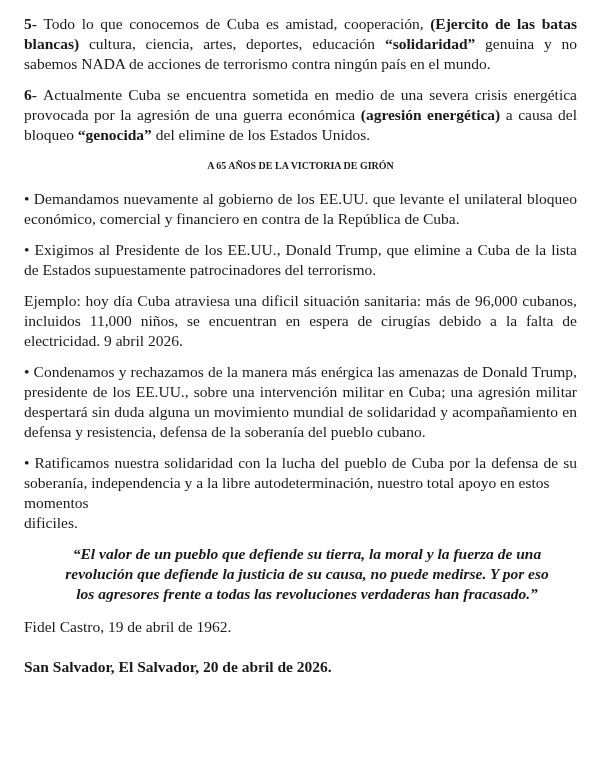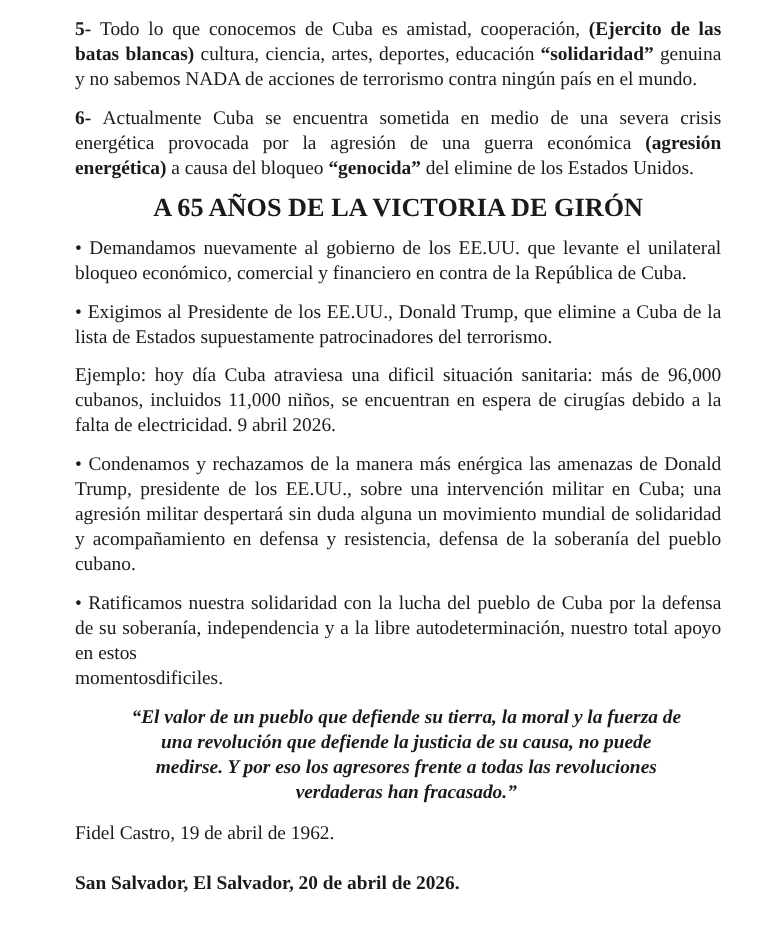--- a/index.html
+++ b/index.html
@@ -10,43 +10,45 @@
   .page {
     position: relative;
     width: 611px;
     height: 759px;
     background: #ffffff;
     color: #1a1a1a;
     font-family: "Liberation Serif", "DejaVu Serif", serif;
     font-size: 15.5px;
     line-height: 20px;
     box-sizing: border-box;
-    padding: 14px 34px 0 60px;
+    padding: 14px 34px 0 24px;
     overflow: hidden;
   }
   .para {
     margin: 0 0 11px 0;
     text-align: justify;
   }
   .para.tight {
     margin-bottom: 0;
   }
   .group {
     margin: 0 0 11px 0;
   }
   b { font-weight: bold; }
   .heading {
     font-weight: bold;
     text-align: center;
     margin: 4px 0 13px 0;
-    font-size: 21px;
+    font-size: 10px;
   }
   .spread-line {
     display: flex;
+    justify-content: space-between;
     text-align: left;
+    flex-direction: column;
   }
   .quote {
     font-weight: bold;
     font-style: italic;
     text-align: center;
     margin: 3px 28px 13px 41px;
   }
   .attribution {
     text-align: left;
     margin: 0 0 20px 0;

